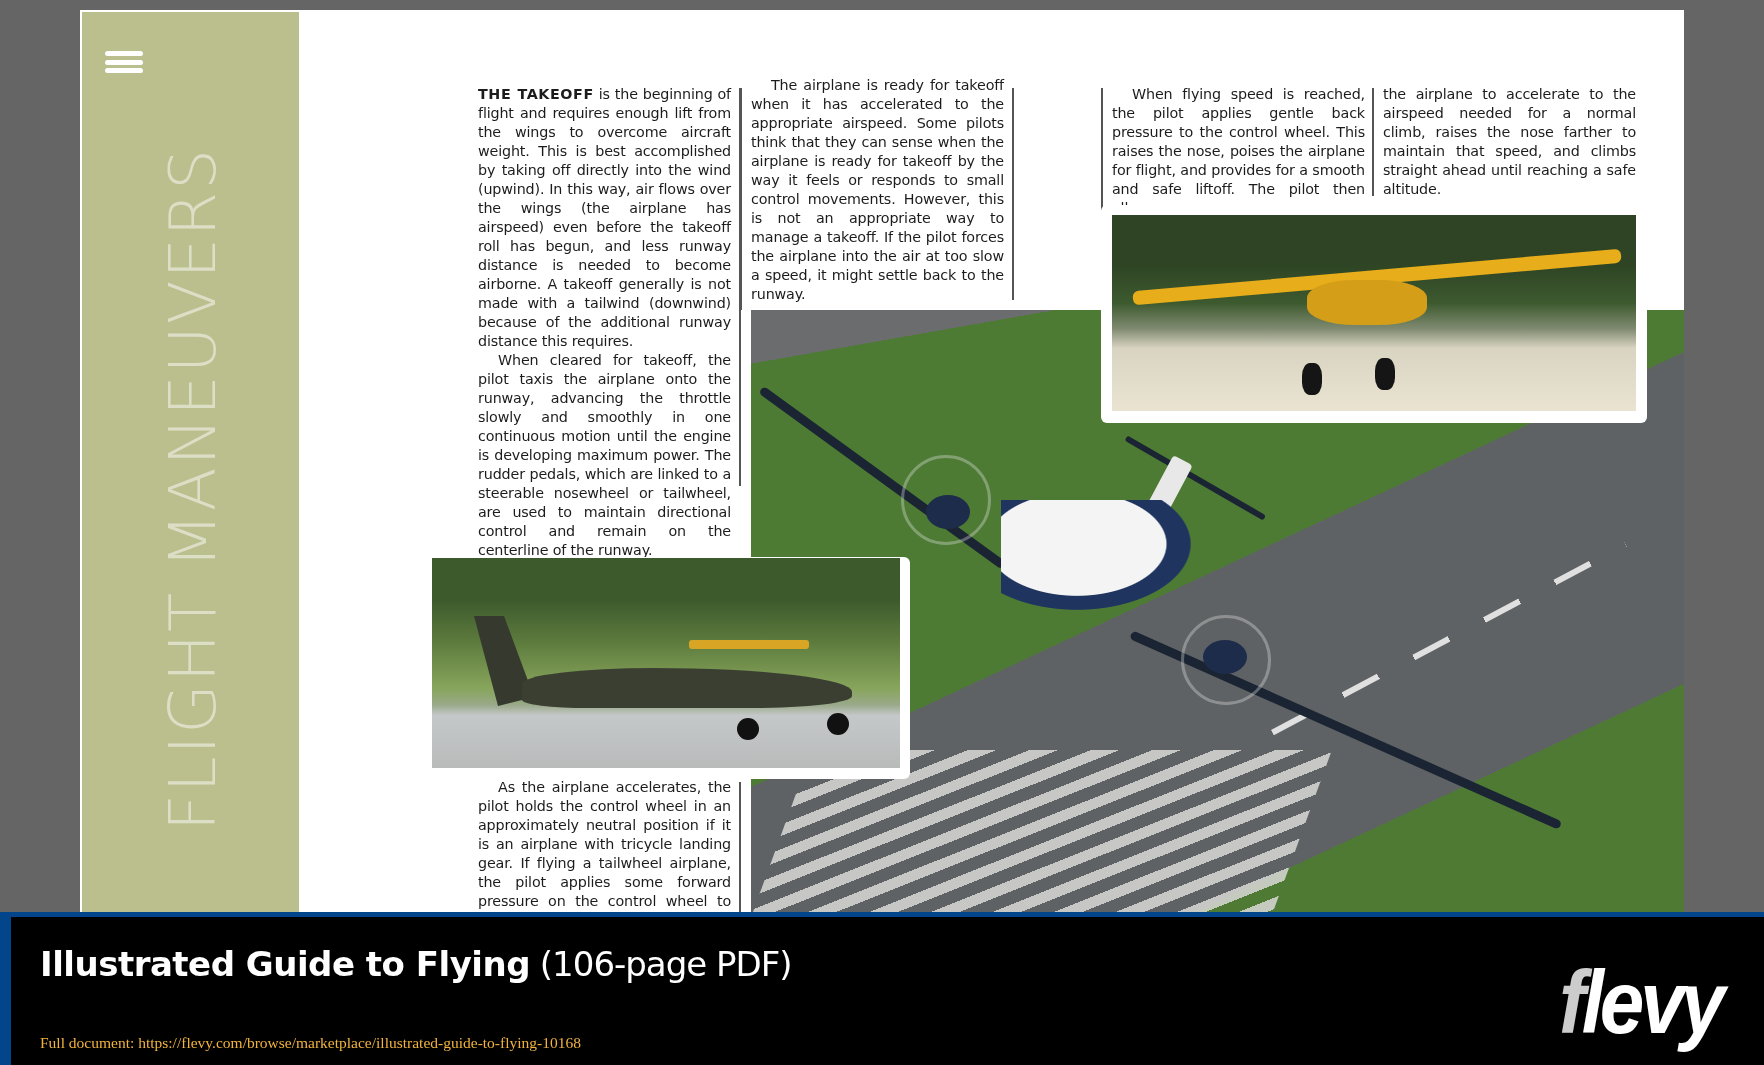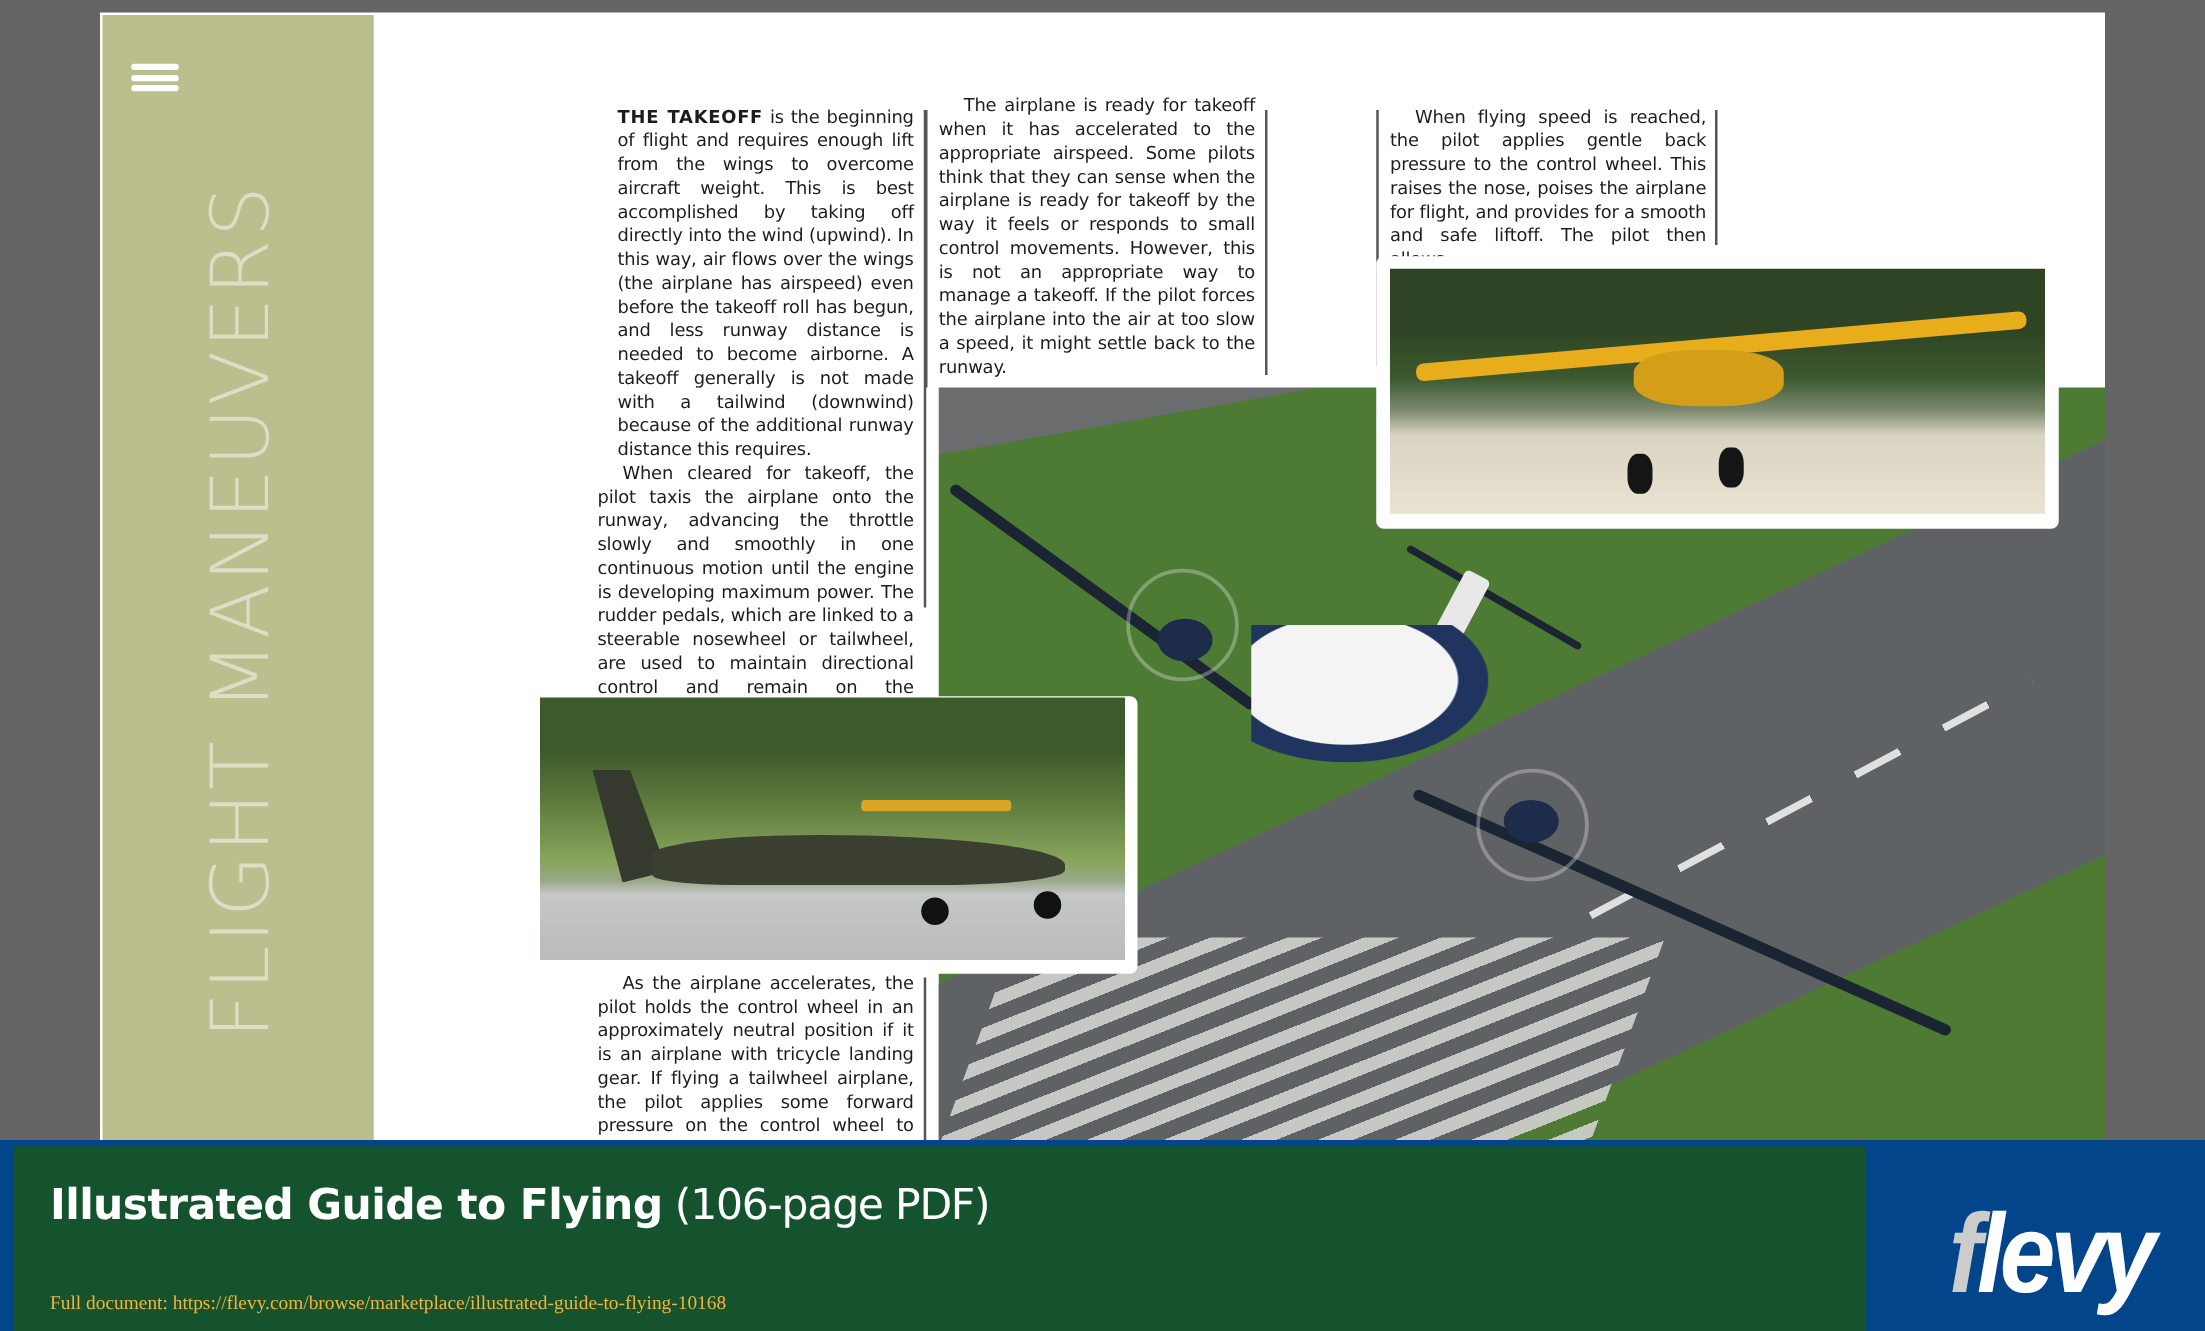--- a/index.html
+++ b/index.html
@@ -10,21 +10,21 @@
   .sidebar { position: absolute; left: 2px; top: 2px; width: 217px; height: 900px; background: #bbbf8d; }
   .menu-btn { position: absolute; left: 23px; top: 39px; width: 38px; height: 24px; cursor: pointer; }
   .menu-btn span { display: block; height: 5px; border-radius: 3px; background: #ffffff; margin-bottom: 3.5px; }
   .vtitle { position: absolute; left: 85px; top: 819px; transform-origin: 0 0; transform: rotate(-90deg);
             white-space: nowrap; font-family: "DejaVu Sans", sans-serif; font-size: 64px; font-weight: 300;
             letter-spacing: 2px; color: #dcdec6; line-height: 52px; }
 
   .col { position: absolute; font-family: "DejaVu Sans", sans-serif; font-size: 14.3px; line-height: 19px;
          color: #1c1c1c; text-align: justify; letter-spacing: -0.15px; }
   .col p { text-indent: 20px; }
-  .col p.first { text-indent: 0; margin-left: 16px; }
+  .col p.first { text-indent: 0; }
   .col b { font-weight: bold; letter-spacing: 0.6px; }
   .rule { position: absolute; width: 1.5px; background: #555; }
 
   .photo { position: absolute; overflow: hidden; }
   .frame { position: absolute; background: #fff; border-radius: 6px; }
 
   
   .big { left: 671px; top: 300px; width: 933px; height: 602px;
     background:
       linear-gradient(155deg, transparent 0 46%, #5f6264 46% 78%, #4f7a34 78%),
@@ -58,21 +58,21 @@
   .cub-frame { left: 1021px; top: 195px; width: 546px; height: 218px; }
   .cub { left: 1032px; top: 205px; width: 524px; height: 196px;
     background: linear-gradient(180deg, #2e4424 0 25%, #3d5a2f 45%, #7f8a70 58%, #d9d4c2 68%, #eae3d2 100%); }
   .cub .wing { position: absolute; left: 20px; top: 55px; width: 490px; height: 14px; background: #e7ad1b;
     transform: rotate(-5deg); border-radius: 6px; }
   .cub .fuse { position: absolute; left: 195px; top: 65px; width: 120px; height: 45px; background: #d59e18; border-radius: 40%; }
   .cub .wheel { position: absolute; width: 20px; height: 32px; border-radius: 40%; background: #151515; }
 
   
   .banner { position: absolute; left: 0; top: 912px; width: 1764px; height: 153px; background: #03458a; }
-  .banner-inner { position: absolute; left: 11px; top: 5px; width: 1482px; height: 148px; background: #14532d; }
+  .banner-inner { position: absolute; left: 11px; top: 5px; width: 1753px; height: 148px; background: #000000; }
   .b-title { position: absolute; left: 29px; top: 27px; font-family: "DejaVu Sans", sans-serif; color: #fff;
              font-size: 34px; font-weight: bold; white-space: nowrap; letter-spacing: -0.5px; }
   .b-title .light { font-weight: normal; font-family: "DejaVu Sans", sans-serif; letter-spacing: -1px; }
   .b-sub { position: absolute; left: 29px; top: 83px; font-family: "Liberation Sans", sans-serif; color: #fff;
            font-size: 22px; white-space: nowrap; letter-spacing: -0.2px; }
   .b-link { position: absolute; left: 29px; top: 117px; font-family: Liberation Serif, serif; color: #f2b33d;
             font-size: 15.5px; white-space: nowrap; text-decoration: none; }
   .logo { position: absolute; left: 1548px; top: 46px; font-family: "Liberation Sans", sans-serif; font-weight: bold;
           font-style: italic; font-size: 80px; color: #fff; letter-spacing: -4px; line-height: 80px; transform: scaleY(1.12); }
   .logo .f { color: #cccccc; }
@@ -105,20 +105,23 @@
   <div class="col" style="left:671px; top:66px; width:253px;">
     <p>The airplane is ready for takeoff when it has accelerated to the appropriate airspeed. Some pilots think that they can sense when the airplane is ready for takeoff by the way it feels or responds to small control movements. However, this is not an appropriate way to manage a takeoff. If the pilot forces the airplane into the air at too slow a speed, it might settle back to the runway.</p>
   </div>
   <div class="rule" style="left:932px; top:78px; height:212px;"></div>
 
   <div class="rule" style="left:1021px; top:78px; height:205px;"></div>
   <div class="col" style="left:1032px; top:75px; width:253px;">
     <p>When flying speed is reached, the pilot applies gentle back pressure to the control wheel. This raises the nose, poises the airplane for flight, and provides for a smooth and safe liftoff. The pilot then allows</p>
   </div>
   <div class="rule" style="left:1292px; top:78px; height:108px;"></div>
+  <div class="col" style="left:1303px; top:75px; width:253px;">
+    <p class="first">the airplane to accelerate to the airspeed needed for a normal climb, raises the nose farther to maintain that speed, and climbs straight ahead until reaching a safe altitude.</p>
+  </div>
 
   <div class="photo big">
     <div class="stripes"></div>
     <div class="centerline"></div>
     <div class="plane-wing" style="left:10px; top:75px; width:300px; transform:rotate(36deg);"></div>
     <div class="plane-wing" style="left:380px; top:320px; width:470px; transform:rotate(24deg);"></div>
     <div class="plane-wing" style="left:375px; top:125px; width:160px; height:6px; transform:rotate(30deg);"></div>
     <div class="prop" style="left:150px; top:145px;"></div>
     <div class="prop" style="left:430px; top:305px;"></div>
     <div class="nacelle" style="left:175px; top:185px;"></div>

